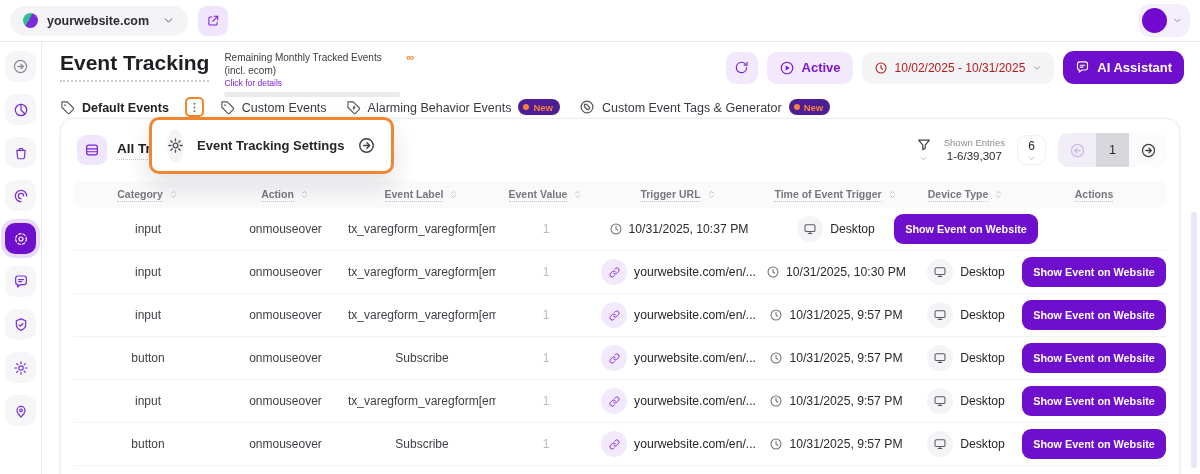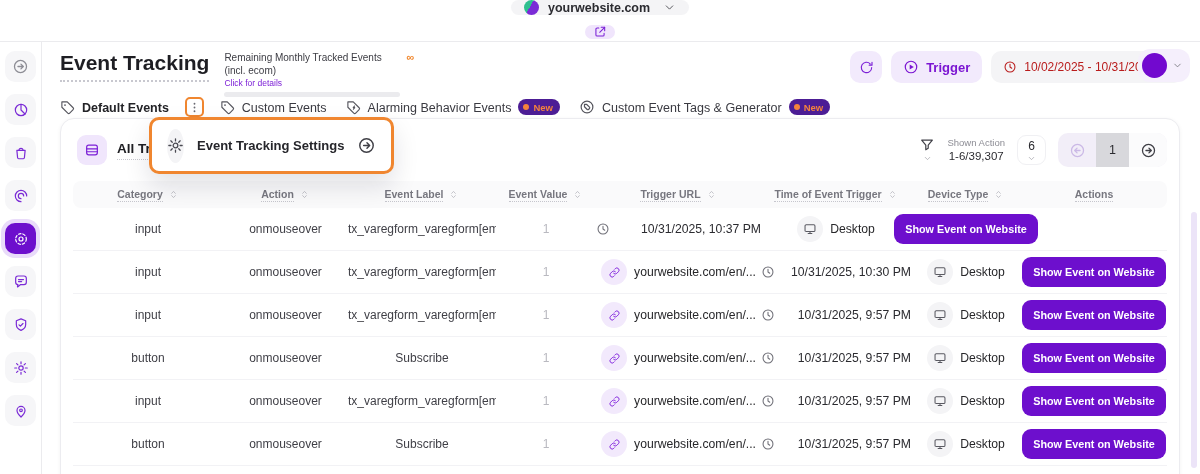--- a/index.html
+++ b/index.html
@@ -3,21 +3,21 @@
 <meta charset="utf-8">
 <style>
   * { margin:0; padding:0; box-sizing:border-box; }
   html,body { width:1200px; height:474px; overflow:hidden; background:#fff;
     font-family:"Liberation Sans", sans-serif; color:#232327; position:relative; }
   svg { display:block; }
   .ic { fill:none; stroke:currentColor; stroke-width:1.8; stroke-linecap:round; stroke-linejoin:round; }
 
   
   .topbar { position:absolute; left:0; top:0; right:0; height:42px; display:flex; align-items:center;
-    padding:0 10px; gap:10px; border-bottom:1px solid #ebebee; background:#fff; z-index:10;flex-direction:column; }
+    padding:0 10px; gap:10px; border-bottom:1px solid #ebebee; background:#fff; z-index:10; }
   .site-pill { display:flex; align-items:center; gap:9px; background:#f4f4f6; border-radius:17px;
     height:30px; padding:0 13px; width:178px; cursor:pointer; }
   .favicon { width:15px; height:15px; border-radius:50%; flex:0 0 auto;
     background:linear-gradient(120deg,#2fbf8f 0 42%,#7a2bd6 42%); }
   .site-pill span.txt { font-size:12.5px; font-weight:700; color:#2b2b30; flex:1; }
   .site-pill .chev { color:#55555c; }
   .open-btn { width:30px; height:30px; border-radius:9px; background:#f0e5fc; color:#7a1fd6;
     display:grid; place-items:center; border:none; cursor:pointer; }
   .avatar-wrap { margin-left:auto; display:flex; align-items:center; gap:5px; background:#f5effc;
     border-radius:12px; padding:4px 7px 4px 4px; cursor:pointer; }
@@ -94,21 +94,21 @@
   .th { display:flex; align-items:center; justify-content:center; gap:5px; cursor:pointer; }
   .th .tlabel { border-bottom:1px dotted #c6c6cd; padding-bottom:1px; white-space:nowrap; }
   .th .sort { color:#b9b9c0; }
   .trow { height:43px; border-bottom:1px solid #f2f2f5; font-size:12px; color:#3f3f46; }
   .cell { text-align:center; white-space:nowrap; overflow:hidden; }
   .cell.val { color:#b9b9c0; }
   .cellflex { display:flex; align-items:center; justify-content:center; gap:7px; white-space:nowrap; }
   .circ { width:26px; height:26px; border-radius:50%; display:grid; place-items:center; flex:0 0 auto; }
   .circ.lav { background:#f2e9fc; color:#8428dd; }
   .circ.gry { background:#f4f4f6; color:#5a5a62; }
-  .timeflex { display:flex; align-items:center; justify-content:space-between; gap:6px; color:#2b2b30; font-size:12.2px; white-space:nowrap; }
+  .timeflex { display:flex; align-items:center; justify-content:center; gap:6px; color:#2b2b30; font-size:12.2px; white-space:nowrap; }
   .timeflex .clk { color:#6f6f77; }
   .urltxt { font-size:12.2px; color:#27272a; }
   .show-btn { background:#6d0fcd; color:#fff; border:none; border-radius:9px; font-family:inherit;
     font-size:10.8px; font-weight:700; padding:9px 11px; cursor:pointer; white-space:nowrap; }
 
   
   .popup { position:absolute; left:149px; top:117px; width:245px; height:57px; background:#fff;
     border:3px solid #f0862f; border-radius:10px; box-shadow:0 12px 26px rgba(20,20,40,.12);
     display:flex; align-items:center; gap:13px; padding:0 15px; z-index:30; cursor:pointer; }
   .popup .gear-circ { width:34px; height:34px; border-radius:50%; background:#f4f4f6; color:#4a4a52;
@@ -334,34 +334,42 @@
               <use href="#i-refresh"></use>
             </svg>
           </span>
         </button>
       <button class="pill active-pill">
         <span>
             <svg width="16" height="16">
               <use href="#i-play"></use>
             </svg>
           </span>
-        <span>Trigger</span>
+        <span>Active</span>
       </button>
       <button class="pill date-pill">
         <span>
             <svg width="14" height="14">
               <use href="#i-clock"></use>
             </svg>
           </span>
         <span>10/02/2025 - 10/31/2025</span>
         <span class="chev">
             <svg width="10" height="10">
               <use href="#i-chev"></use>
             </svg>
           </span>
+      </button>
+      <button class="pill ai-btn">
+        <span>
+            <svg width="15" height="15">
+              <use href="#i-chat"></use>
+            </svg>
+          </span>
+        <span>AI Assistant</span>
       </button>
     </div>
   </div>
 
   <nav class="tabs">
     <div class="tab first">
       <span class="ticon">
           <svg width="15" height="15">
             <use href="#i-tag"></use>
           </svg>
@@ -426,21 +434,21 @@
                 <use href="#i-funnel"></use>
               </svg>
             </span>
           <span class="chev">
               <svg width="9" height="9">
                 <use href="#i-chev"></use>
               </svg>
             </span>
         </button>
         <div class="shown">
-          <div class="lbl">Shown Action</div>
+          <div class="lbl">Shown Entries</div>
           <div class="val">1-6/39,307</div>
         </div>
         <button class="stack-btn pagesize">
           <span class="num">6</span>
           <span class="chev">
               <svg width="9" height="9">
                 <use href="#i-chev"></use>
               </svg>
             </span>
         </button>

